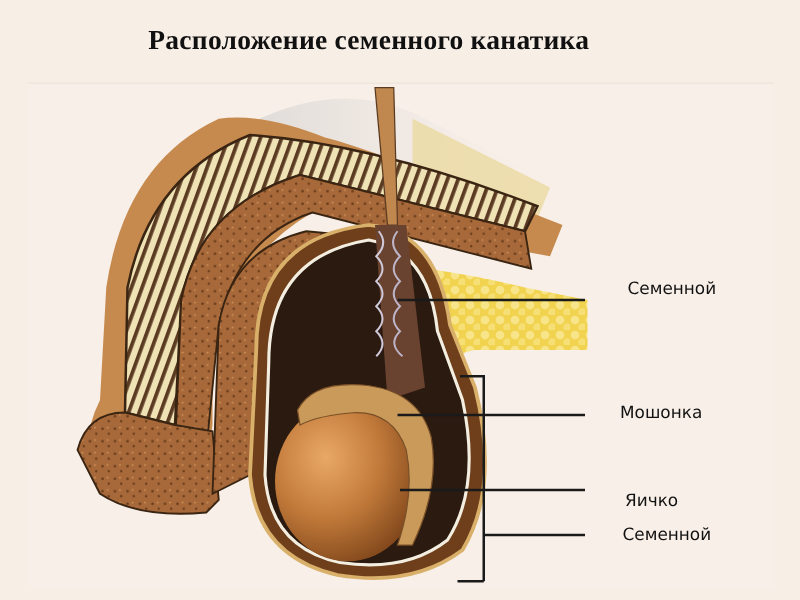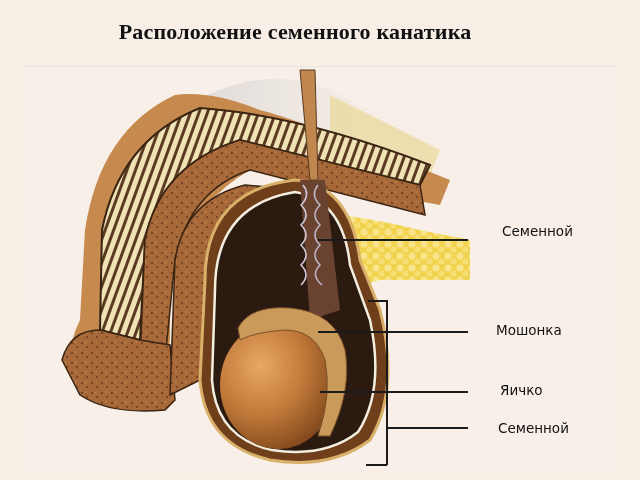--- a/index.html
+++ b/index.html
@@ -83,14 +83,14 @@
 <div class="line" style="left:320px; top:391px; width:148px; height:1.5px;"></div>
 <div class="line" style="left:386px; top:300px; width:1.5px; height:165px;"></div>
 <div class="line" style="left:368px; top:300px; width:19px; height:1.5px;"></div>
 <div class="line" style="left:366px; top:464px; width:21px; height:1.5px;"></div>
 <div class="line" style="left:387px; top:427px; width:81px; height:1.5px;"></div>
 
 <div class="label" style="left:482px; top:222px;">
   <div>Семенной</div>
 </div>
 <div class="label" style="left:476px; top:321px;">Мошонка</div>
-<div class="label" style="left:480px; top:381px;">Яичко</div>
+<div class="label" style="left:480px; top:392px;">Яичко</div>
 <div class="label" style="left:478px; top:419px;">Семенной</div>
 
 </body></html>

